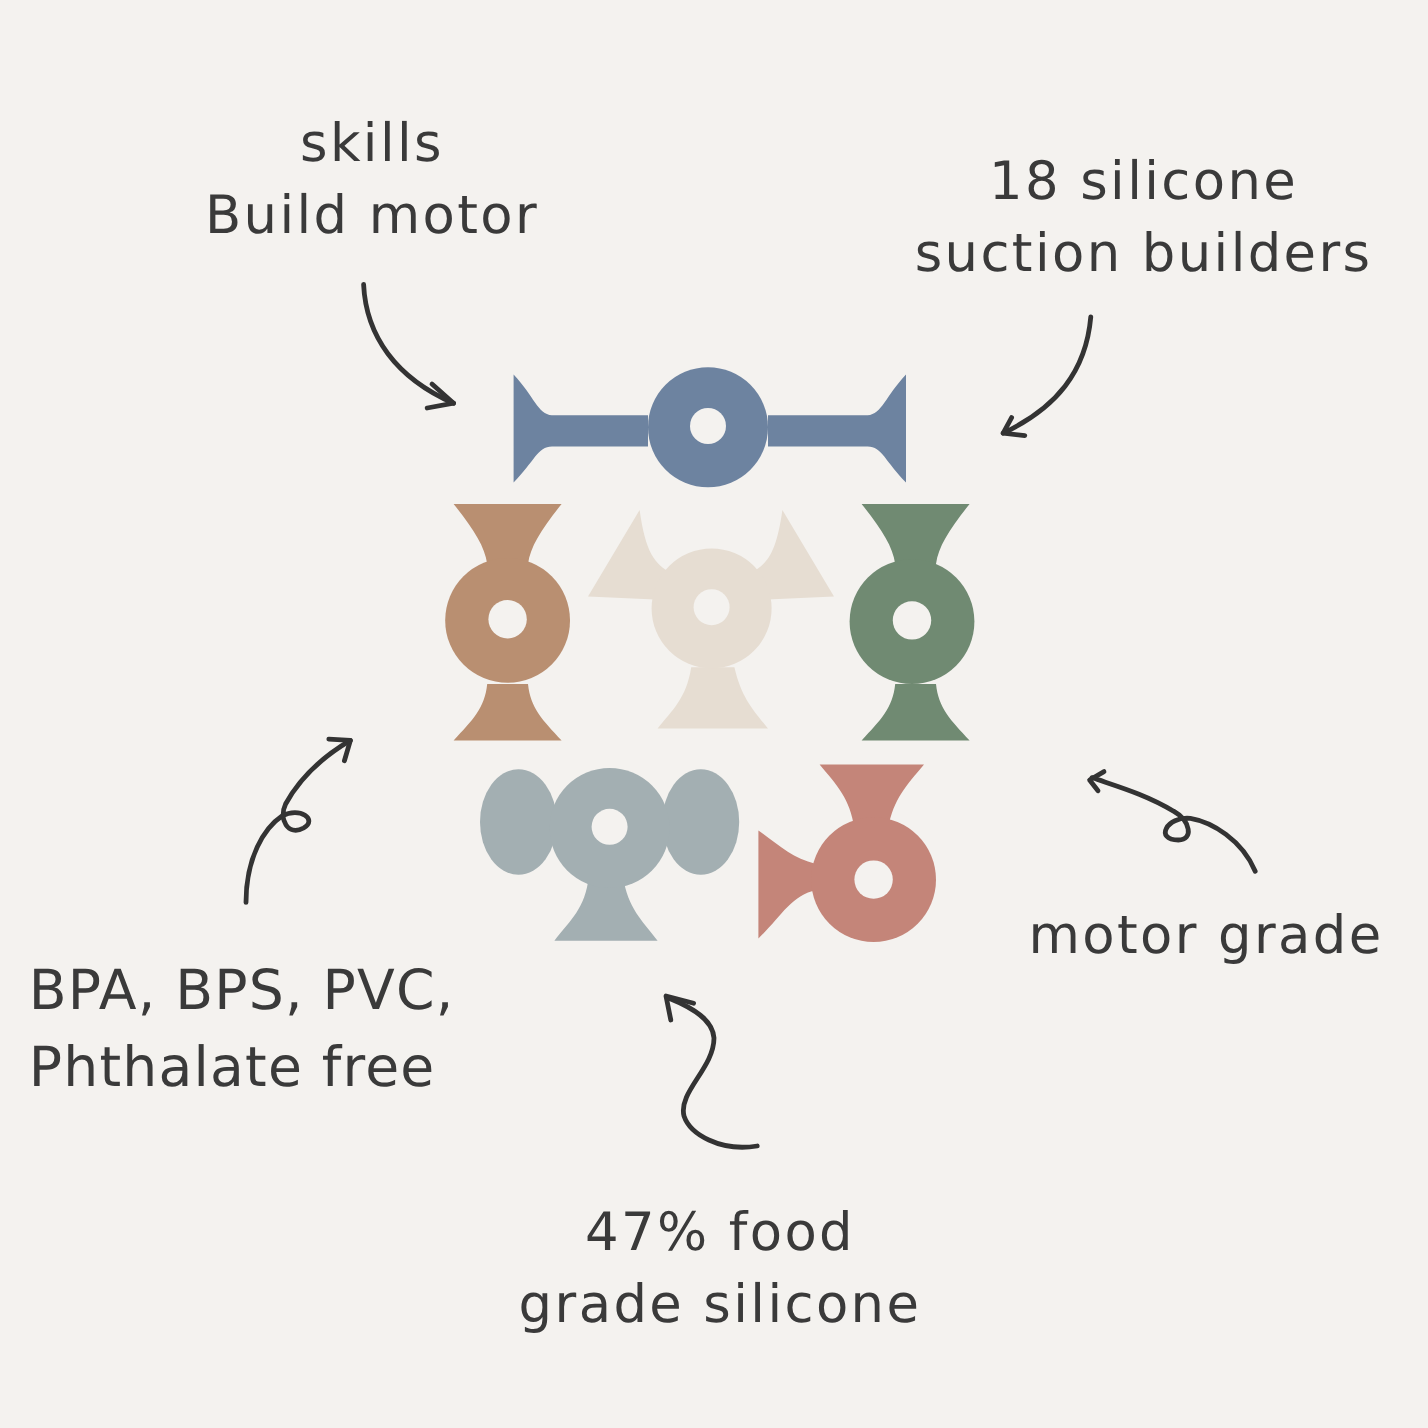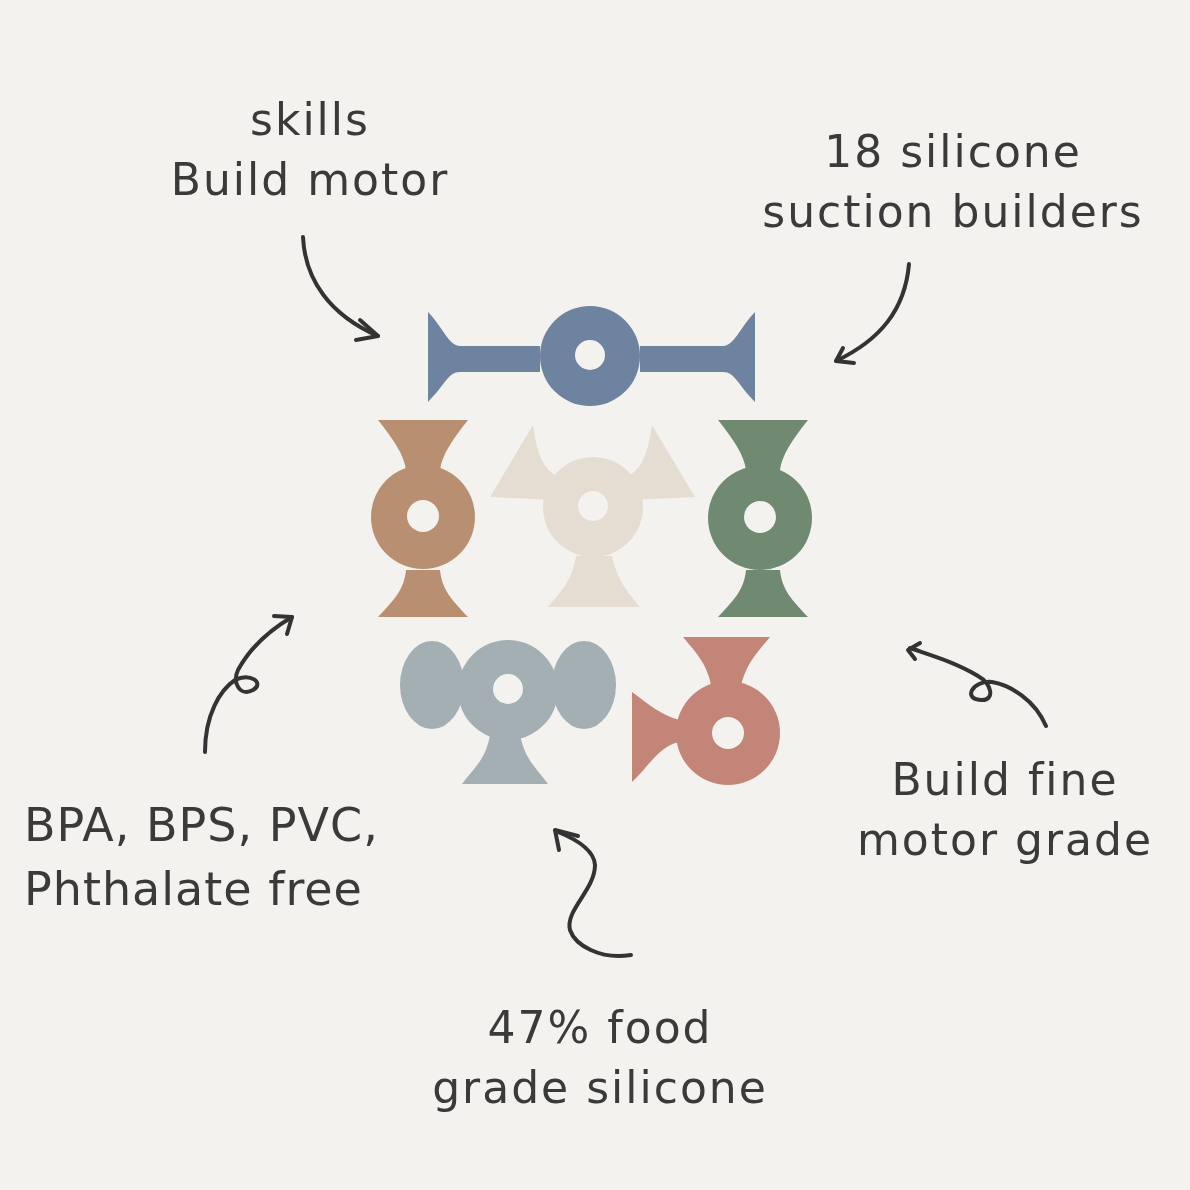--- a/index.html
+++ b/index.html
@@ -38,21 +38,20 @@
 </div>
 <div class="label" id="lbl-builders">
   <span>18 silicone</span>
   <span>suction builders</span>
 </div>
 <div class="label" id="lbl-bpa">
   <span>BPA, BPS, PVC,</span>
   <span>Phthalate free</span>
 </div>
 <div class="label" id="lbl-fine">
-  <span>Build fine</span>
   <span>motor grade</span>
 </div>
 <div class="label" id="lbl-food">
   <span>47% food</span>
   <span>grade silicone</span>
 </div>
 
 <svg class="art" width="1190" height="1190" viewBox="0 0 1190 1190">
   <g fill="none" stroke="#333" stroke-width="4" stroke-linecap="round" stroke-linejoin="round">
     <g>

